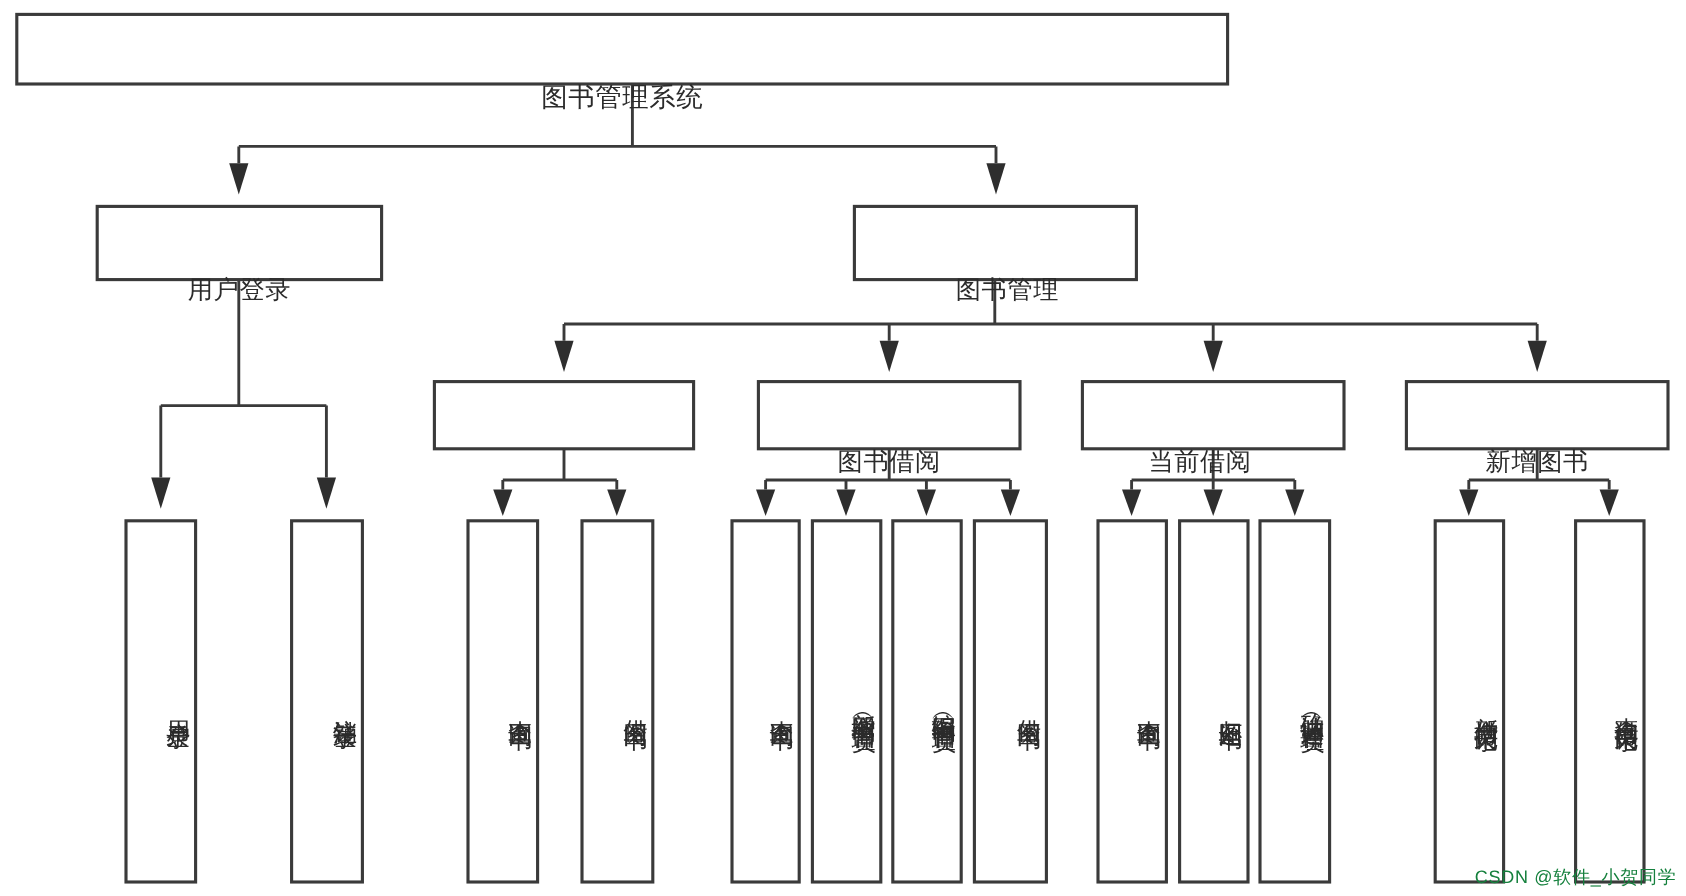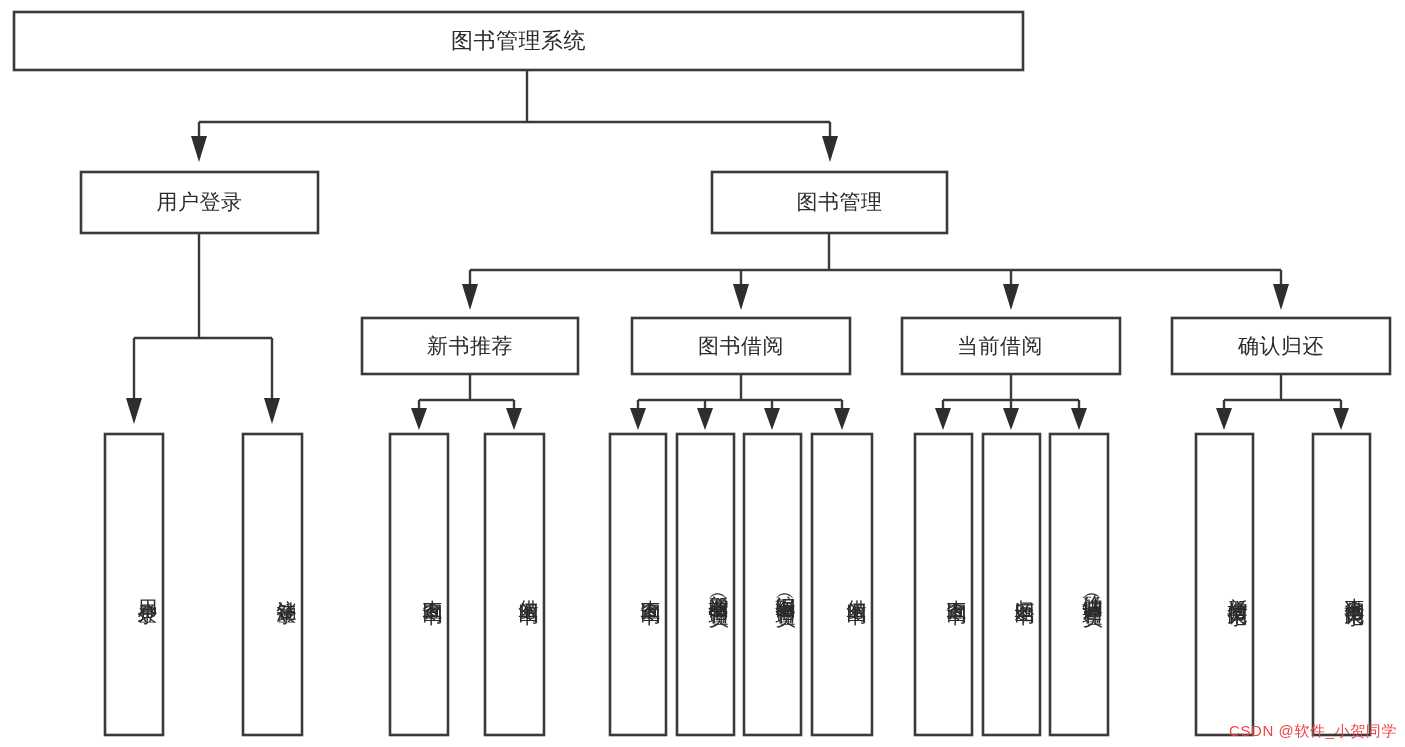--- a/index.html
+++ b/index.html
@@ -48,39 +48,40 @@
     justify-content: center;
     color: #2b2b2b;
     text-align: center;
     pointer-events: none;
     box-sizing: border-box;
   }
   .label-h {
     font-size: 21px;
     line-height: 1.25;
     letter-spacing: 0.5px;
+    margin-top: 40px;
   }
   .label-v {
     writing-mode: vertical-rl;
     text-orientation: upright;
     font-size: 20px;
     line-height: 1.5;
     letter-spacing: 2px;
     padding-top: 6px;
     align-items: flex-start;
   }
   .title-label {
     font-size: 22px;
   }
   #watermark {
     position: absolute;
     right: 8px;
     bottom: 6px;
     font-size: 15px;
-    color: #ef4444;
+    color: #15803d;
     letter-spacing: 0.6px;
     white-space: nowrap;
     font-family: "Liberation Sans", "DejaVu Sans", sans-serif;
   }
 </style>
 </head>
 <body>
 
 <div id="diagram-root">
 
@@ -143,24 +144,23 @@
     <polygon class="arrow-head" points="1216,408 1232,408 1224,430"></polygon>
     <polygon class="arrow-head" points="1333,408 1349,408 1341,430"></polygon>
 
   </svg>
 
   <div class="node-label label-h title-label" style="left:14px; top:12px; width:1009px; height:58px;">图书管理系统</div>
 
   <div class="node-label label-h" style="left:81px; top:172px; width:237px; height:61px;">用户登录</div>
   <div class="node-label label-h" style="left:712px; top:172px; width:235px; height:61px;padding-left:20px;">图书管理</div>
 
-  <div class="node-label label-h" style="left:362px; top:318px; width:216px; height:56px;">新书推荐</div>
   <div class="node-label label-h" style="left:632px; top:318px; width:218px; height:56px;border-radius:23px;">图书借阅</div>
   <div class="node-label label-h" style="left:902px; top:318px; width:196px; height:56px;">当前借阅</div>
-  <div class="node-label label-h" style="left:1172px; top:318px; width:218px; height:56px;">确认归还</div>
+  <div class="node-label label-h" style="left:1172px; top:318px; width:218px; height:56px;">新增图书</div>
 
   <div class="node-label label-v" style="left:105px; top:434px; width:58px; height:301px;">用户登录</div>
   <div class="node-label label-v" style="left:243px; top:434px; width:59px; height:301px;">注销登录</div>
   <div class="node-label label-v" style="left:390px; top:434px; width:58px; height:301px;">查询图书</div>
   <div class="node-label label-v" style="left:485px; top:434px; width:59px; height:301px;">借阅图书</div>
   <div class="node-label label-v" style="left:610px; top:434px; width:56px; height:301px;">查询图书</div>
   <div class="node-label label-v" style="left:677px; top:434px; width:57px; height:301px;">新增图书（管理员）</div>
   <div class="node-label label-v" style="left:744px; top:434px; width:57px; height:301px;">编辑图书（管理员）</div>
   <div class="node-label label-v" style="left:812px; top:434px; width:60px; height:301px;">借阅图书</div>
   <div class="node-label label-v" style="left:915px; top:434px; width:57px; height:301px;">查询图书</div>

